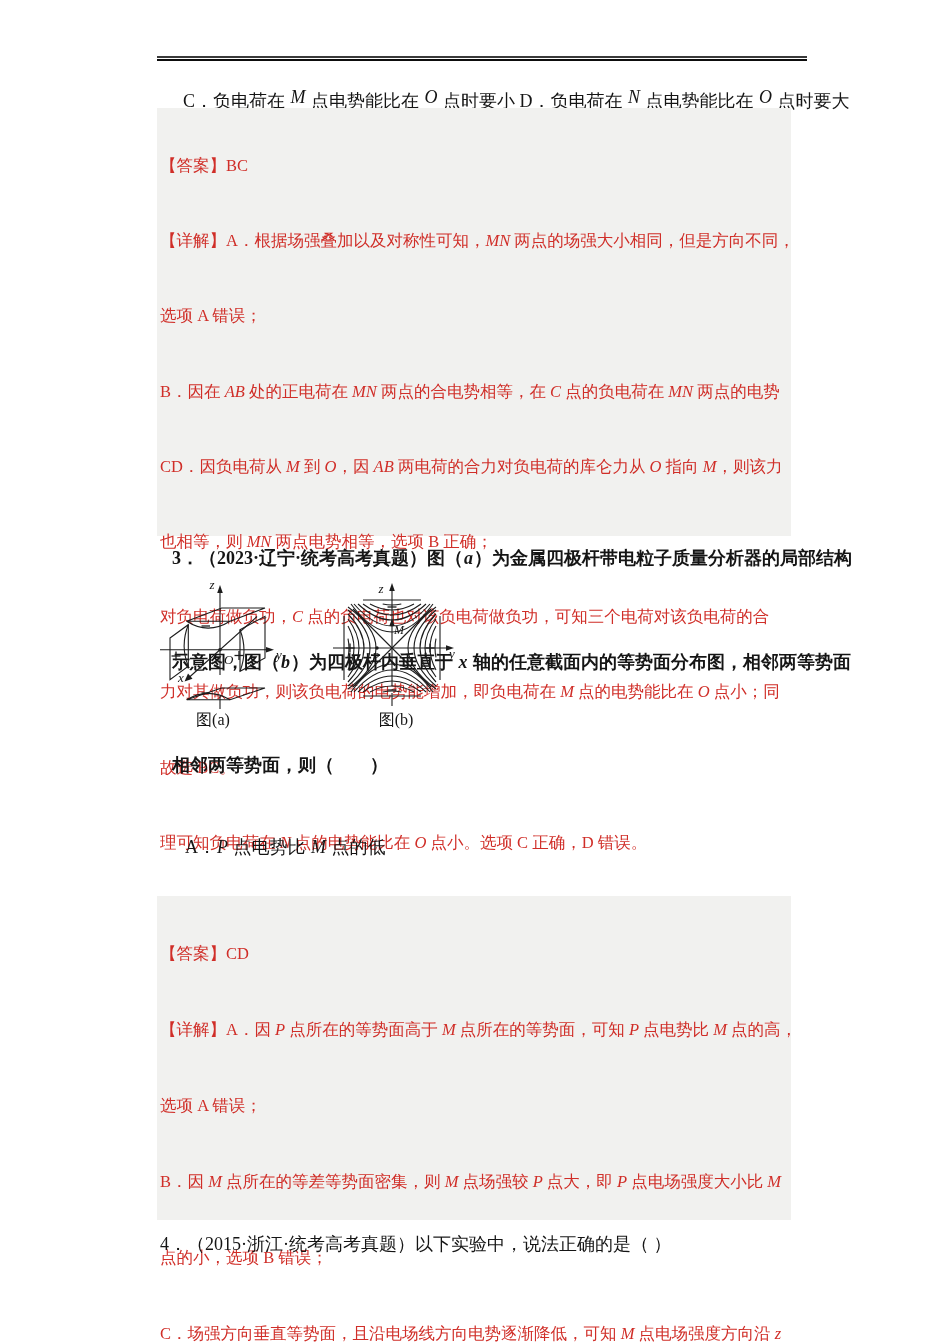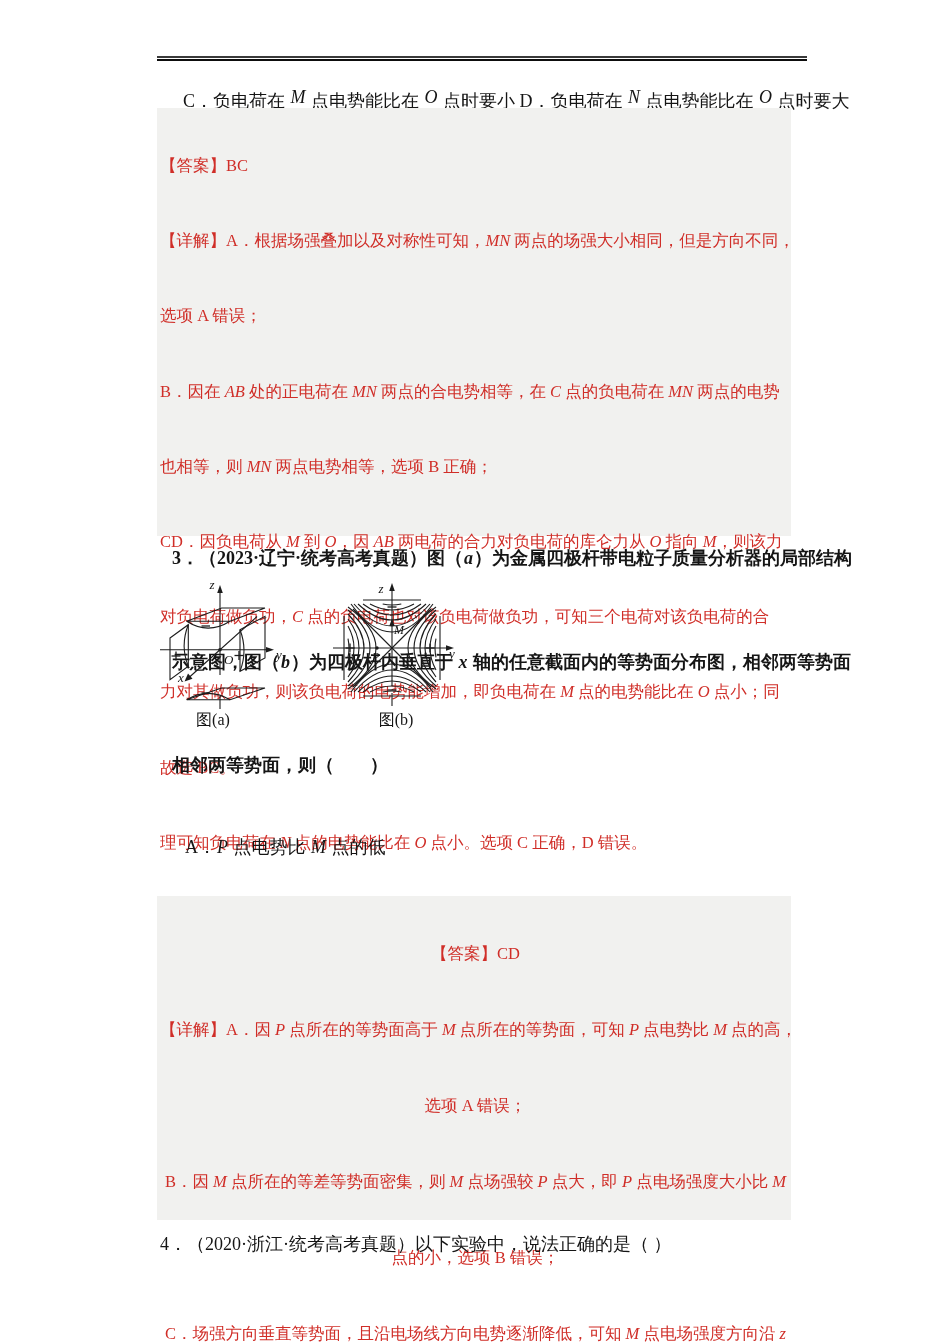--- a/index.html
+++ b/index.html
@@ -19,21 +19,21 @@
   .opts{line-height:35px;}
   .q2line i{position:relative;top:-4px;}
   .blk i, .ans i{font-family:"Liberation Serif","DejaVu Serif",serif;font-style:italic;padding:0 1px;}
   
   .ansblock{
     background:#f1f1ef;width:634px;padding-left:3px;box-sizing:border-box;
     color:#d02e28;font-size:16.5px;white-space:pre;
   }
   .ansblock .ln{overflow:visible;}
   #ansblock1 .ln{line-height:35.2px;height:35.2px;}
-  #ansblock2 .ln{line-height:36px;height:36px;text-align:center;}
+  #ansblock2 .ln{line-height:36px;height:36px;}
   
   svg{overflow:visible;}
   svg text{font-family:"Liberation Serif","DejaVu Serif",serif;fill:#151515;}
   svg .it{font-style:italic;}
   svg .cap{font-size:16px;}
   .fg line,.fg path,.fg polygon{stroke:#1c1c1c;stroke-width:1.1;fill:none;}
   .fg .fill{fill:#1c1c1c;stroke:none;}
   .fg .sign{stroke-width:1.3;}
 </style>
 </head>
@@ -44,22 +44,22 @@
   <div class="rule-thick"></div>
 </div>
 
 <div class="abs blk qline q2line" style="left:183px;top:84px;">C．负电荷在 <i>M</i> 点电势能比在 <i>O</i> 点时要小 D．负电荷在 <i>N</i> 点电势能比在 <i>O</i> 点时要大</div>
 
 <div id="ansblock1" class="abs ansblock" style="left:157px;top:108px;height:428px;">
   <div class="ln">【答案】BC</div>
   <div class="ln">【详解】A．根据场强叠加以及对称性可知，<i>MN</i> 两点的场强大小相同，但是方向不同，</div>
   <div class="ln">选项 A 错误；</div>
   <div class="ln">B．因在 <i>AB</i> 处的正电荷在 <i>MN</i> 两点的合电势相等，在 <i>C</i> 点的负电荷在 <i>MN</i> 两点的电势</div>
+  <div class="ln">CD．因负电荷从 <i>M</i> 到 <i>O</i>，因 <i>AB</i> 两电荷的合力对负电荷的库仑力从 <i>O</i> 指向 <i>M</i>，则该力</div>
   <div class="ln">也相等，则 <i>MN</i> 两点电势相等，选项 B 正确；</div>
-  <div class="ln">CD．因负电荷从 <i>M</i> 到 <i>O</i>，因 <i>AB</i> 两电荷的合力对负电荷的库仑力从 <i>O</i> 指向 <i>M</i>，则该力</div>
   <div class="ln">对负电荷做负功，<i>C</i> 点的负电荷也对该负电荷做负功，可知三个电荷对该负电荷的合</div>
   <div class="ln">力对其做负功，则该负电荷的电势能增加，即负电荷在 <i>M</i> 点的电势能比在 <i>O</i> 点小；同</div>
   <div class="ln">故选 BC。</div>
   <div class="ln">理可知负电荷在 <i>N</i> 点的电势能比在 <i>O</i> 点小。选项 C 正确，D 错误。</div>
 </div>
 
 <div class="abs blk stem" style="left:172px;top:472px;font-weight:bold;">
   <div>3．（2023·辽宁·统考高考真题）图（<i>a</i>）为金属四极杆带电粒子质量分析器的局部结构</div>
   <div>示意图，图（<i>b</i>）为四极杆内垂直于 <i>x</i> 轴的任意截面内的等势面分布图，相邻两等势面</div>
   <div>相邻两等势面，则（　　）</div>
@@ -216,13 +216,13 @@
   <div class="ln">【详解】A．因 <i>P</i> 点所在的等势面高于 <i>M</i> 点所在的等势面，可知 <i>P</i> 点电势比 <i>M</i> 点的高，</div>
   <div class="ln">选项 A 错误；</div>
   <div class="ln">B．因 <i>M</i> 点所在的等差等势面密集，则 <i>M</i> 点场强较 <i>P</i> 点大，即 <i>P</i> 点电场强度大小比 <i>M</i></div>
   <div class="ln">点的小，选项 B 错误；</div>
   <div class="ln">C．场强方向垂直等势面，且沿电场线方向电势逐渐降低，可知 <i>M</i> 点电场强度方向沿 <i>z</i></div>
   
   
   
 </div>
 
-<div class="abs blk qline" style="left:160px;top:1227px;">4．（2020·浙江·统考高考真题）以下实验中，说法正确的是（ ）</div>
+<div class="abs blk qline" style="left:160px;top:1227px;">4．（2015·浙江·统考高考真题）以下实验中，说法正确的是（ ）</div>
 
 </body></html>

